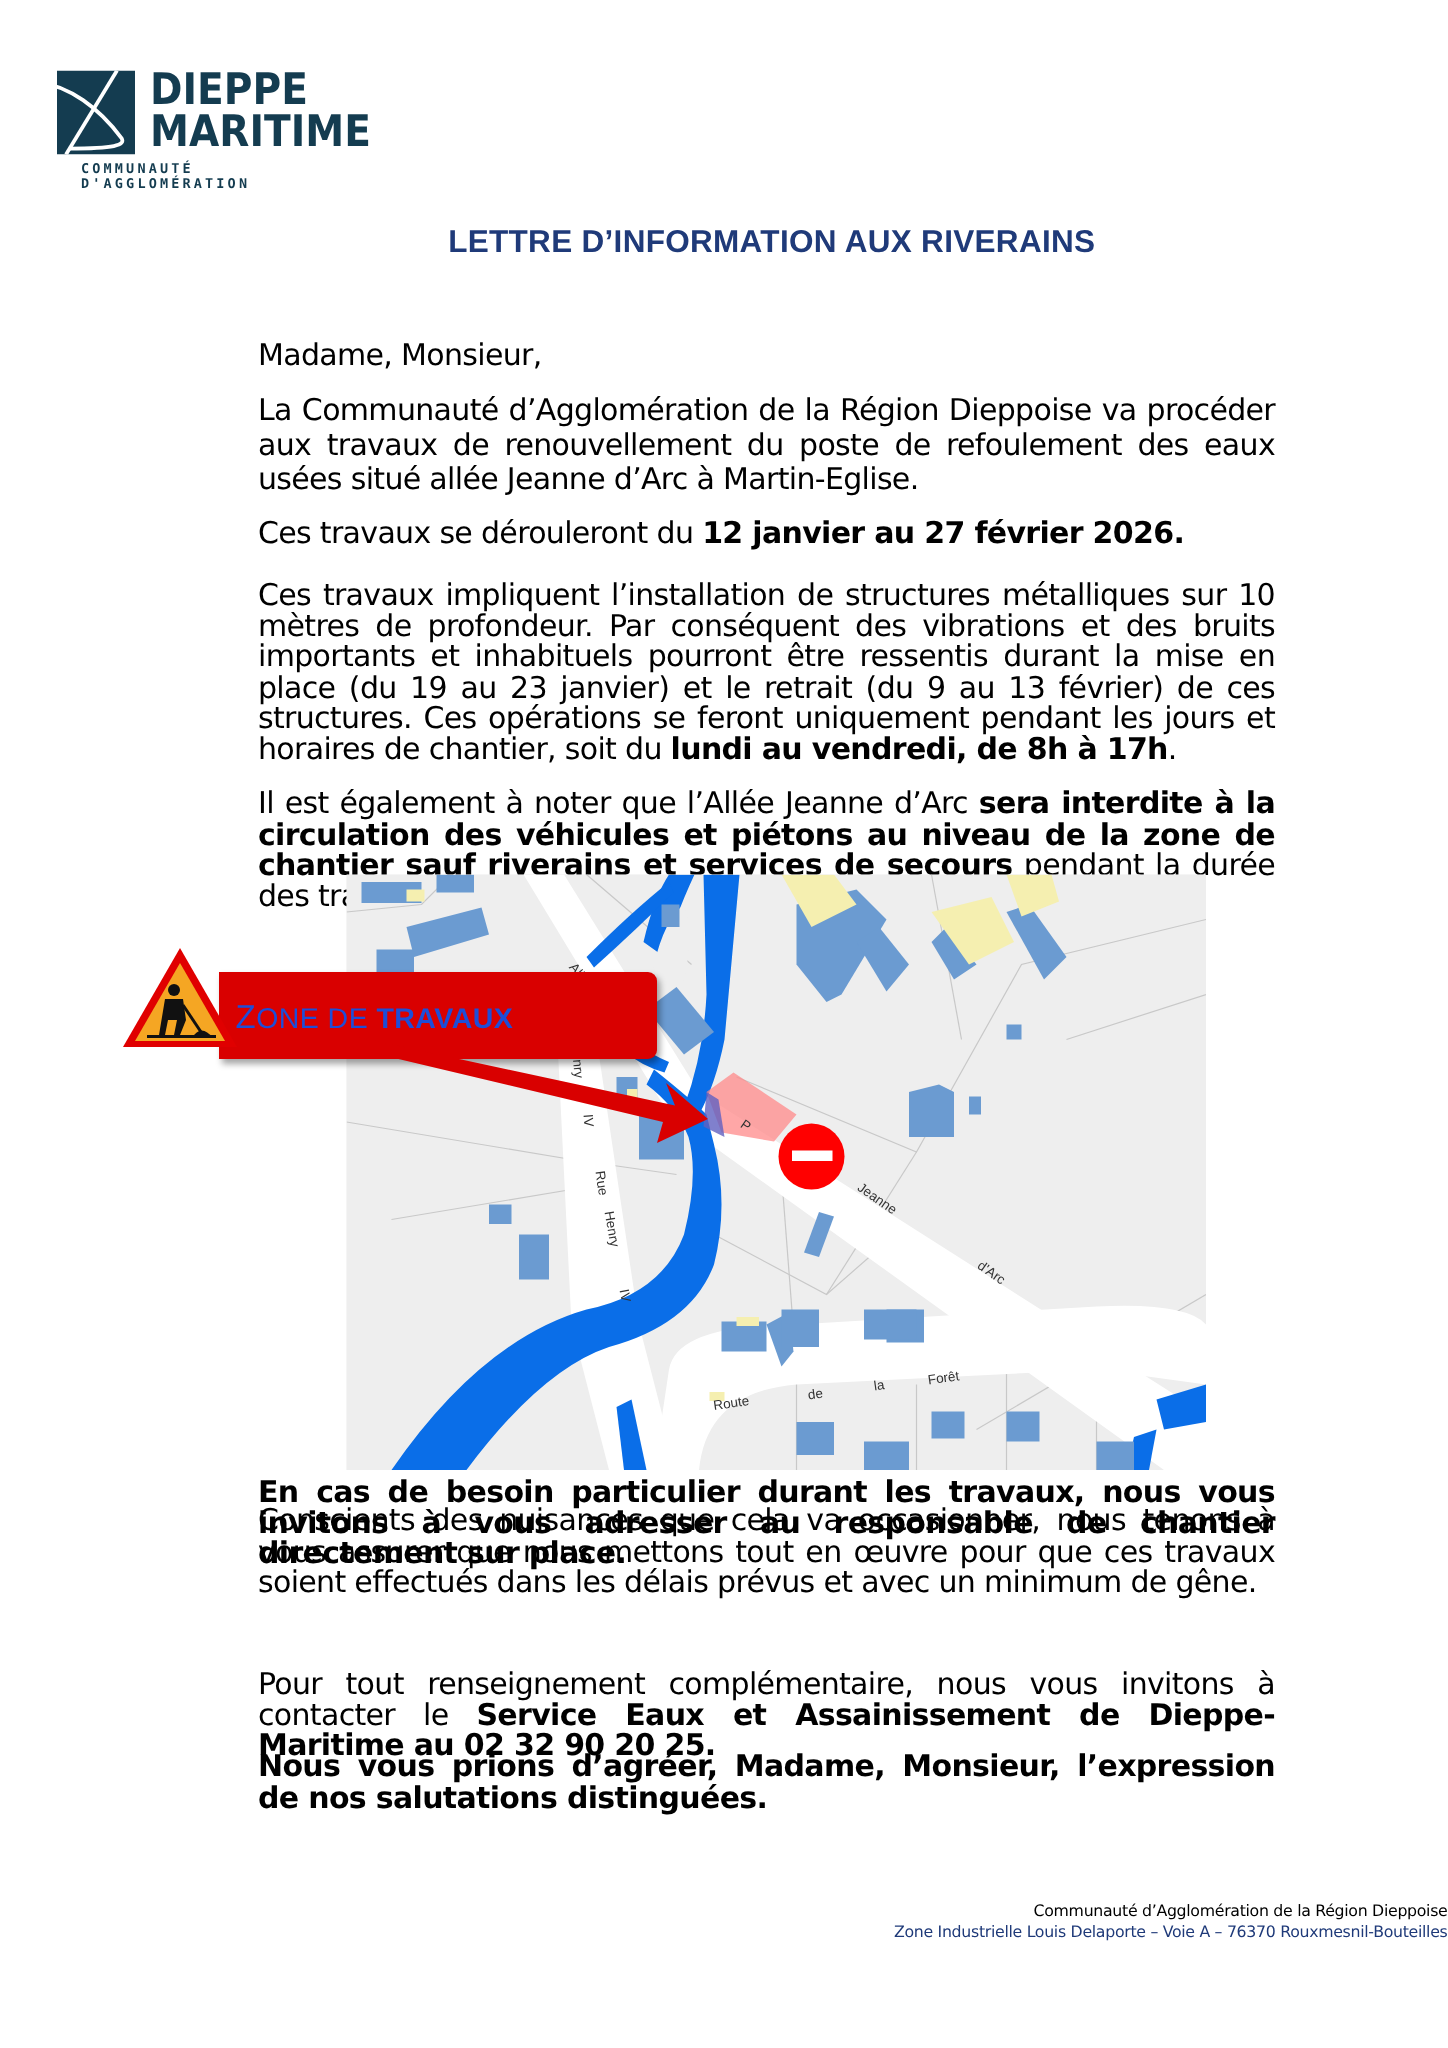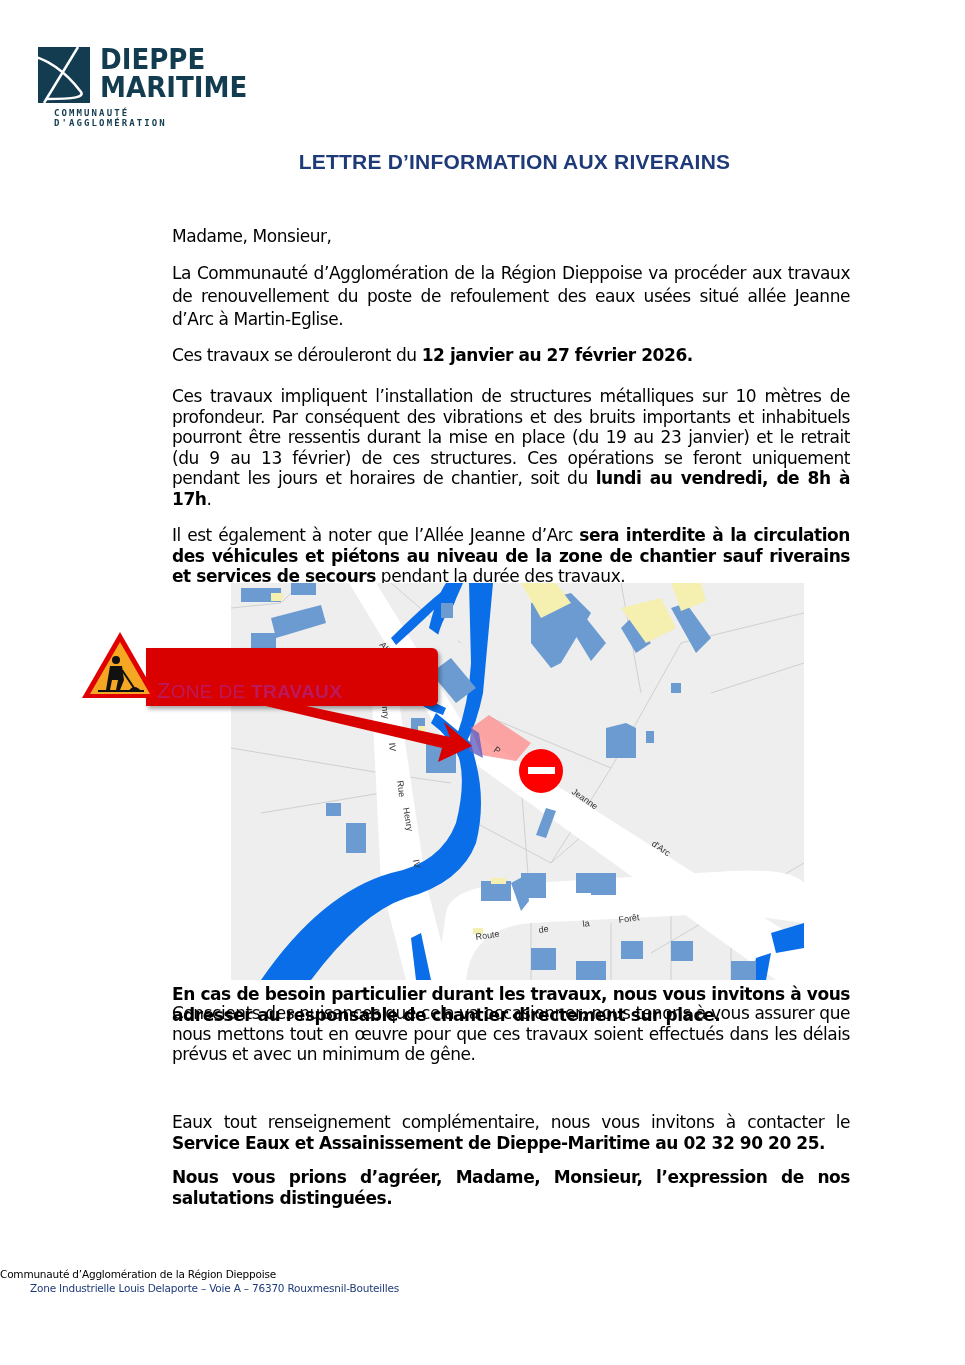--- a/index.html
+++ b/index.html
@@ -13,45 +13,45 @@
   .logo-word.l1 { top: 1px; }
   .logo-word.l2 { top: 29px; }
   .logo-sub { position: absolute; left: 12px; top: 64px; font-size: 9px; font-weight: bold;
               letter-spacing: 2.1px; color: #143c50; font-family: "DejaVu Sans Mono", monospace; margin-left: 28px; }
 
   .title { position: absolute; left: 0; width: 965px; top: 150px; text-align: center;
            font-family: "Liberation Sans", sans-serif; font-weight: bold; font-size: 21px;
            color: #1f3a79; letter-spacing: 0.2px; margin-left: 32px; }
 
   .body { position: absolute; left: 172px; width: 678px; font-family: "DejaVu Sans", sans-serif;
-          font-size: 17px; line-height: 20.5px; letter-spacing: -0.45px; }
+          font-size: 20px; line-height: 20.5px; letter-spacing: -0.45px; }
   .body p { margin: 0; text-align: justify; }
   .p-salut { top: 226px; }
   .p1 { top: 262px; line-height: 23px; }
   .p2 { top: 345px; }
   .p3 { top: 386px; }
   .p4 { top: 525px; }
   .p5 { top: 984px; }
   .p6 { top: 1003px; }
   .p7 { top: 1112px; }
   .p8 { top: 1167px; font-weight: bold; }
   b { font-weight: bold; }
 
   .map { position: absolute; left: 231px; top: 583px; width: 573px; height: 397px; overflow: hidden; background: #eeeeee; }
   .map svg { position: absolute; left: 0; top: 0; }
 
   .zone-callout { position: absolute; left: 82px; top: 630px; width: 300px; height: 75px; }
   .zone-banner { position: absolute; left: 64px; top: 18px; width: 292px; height: 58px; background: #d90000;
                  border-radius: 0 6px 6px 0; box-shadow: 2px 3px 4px rgba(0,0,0,0.35); }
-  .zone-text { position: absolute; left: 75px; top: 48px; color: #be185d; font-family: "Liberation Sans", sans-serif;
+  .zone-text { position: absolute; left: 75px; top: 35px; color: #1d4ed8; font-family: "Liberation Sans", sans-serif;
                font-size: 19px; letter-spacing: 0.3px; white-space: nowrap; }
   .zone-text .big { font-size: 22px; }
   .zone-text .bold { font-weight: bold; }
 
-  .footer { position: absolute; left: 0; width: 965px; top: 1267px; text-align: left;
+  .footer { position: absolute; left: 0; width: 965px; top: 1267px; text-align: right;
             font-family: "DejaVu Sans", sans-serif; font-size: 10.5px; line-height: 14px; letter-spacing: -0.2px; }
   .footer .l1 { color: #000; }
   .footer .l2 { color: #1f3a79; padding-left: 30px; }
   .footer .l3 { color: #000; }
 </style>
 </head>
 <body>
 
 <div class="logo">
   <svg class="logo-mark" viewBox="0 0 64 56" width="64" height="56">
@@ -211,21 +211,21 @@
   </div>
 </div>
 
 <div class="body p5">
   <p><b>En cas de besoin particulier durant les travaux, nous vous invitons à vous adresser au responsable de chantier directement sur place.</b></p>
 </div>
 <div class="body p6">
   <p>Conscients des nuisances que cela va occasionner, nous tenons à vous assurer que nous mettons tout en œuvre pour que ces travaux soient effectués dans les délais prévus et avec un minimum de gêne.</p>
 </div>
 <div class="body p7">
-  <p><span>Eaux tout renseignement complémentaire, nous vous invitons à contacter le </span><b>Service Eaux et Assainissement de Dieppe-Maritime au 02 32 90 20 25.</b></p>
+  <p><span>Pour tout renseignement complémentaire, nous vous invitons à contacter le </span><b>Service Eaux et Assainissement de Dieppe-Maritime au 02 32 90 20 25.</b></p>
 </div>
 <div class="body p8">
   <p>Nous vous prions d’agréer, Madame, Monsieur, l’expression de nos salutations distinguées.</p>
 </div>
 
 <div class="footer">
   <div class="l1">Communauté d’Agglomération de la Région Dieppoise</div>
   <div class="l2">Zone Industrielle Louis Delaporte – Voie A – 76370 Rouxmesnil-Bouteilles</div>
 </div>
 

